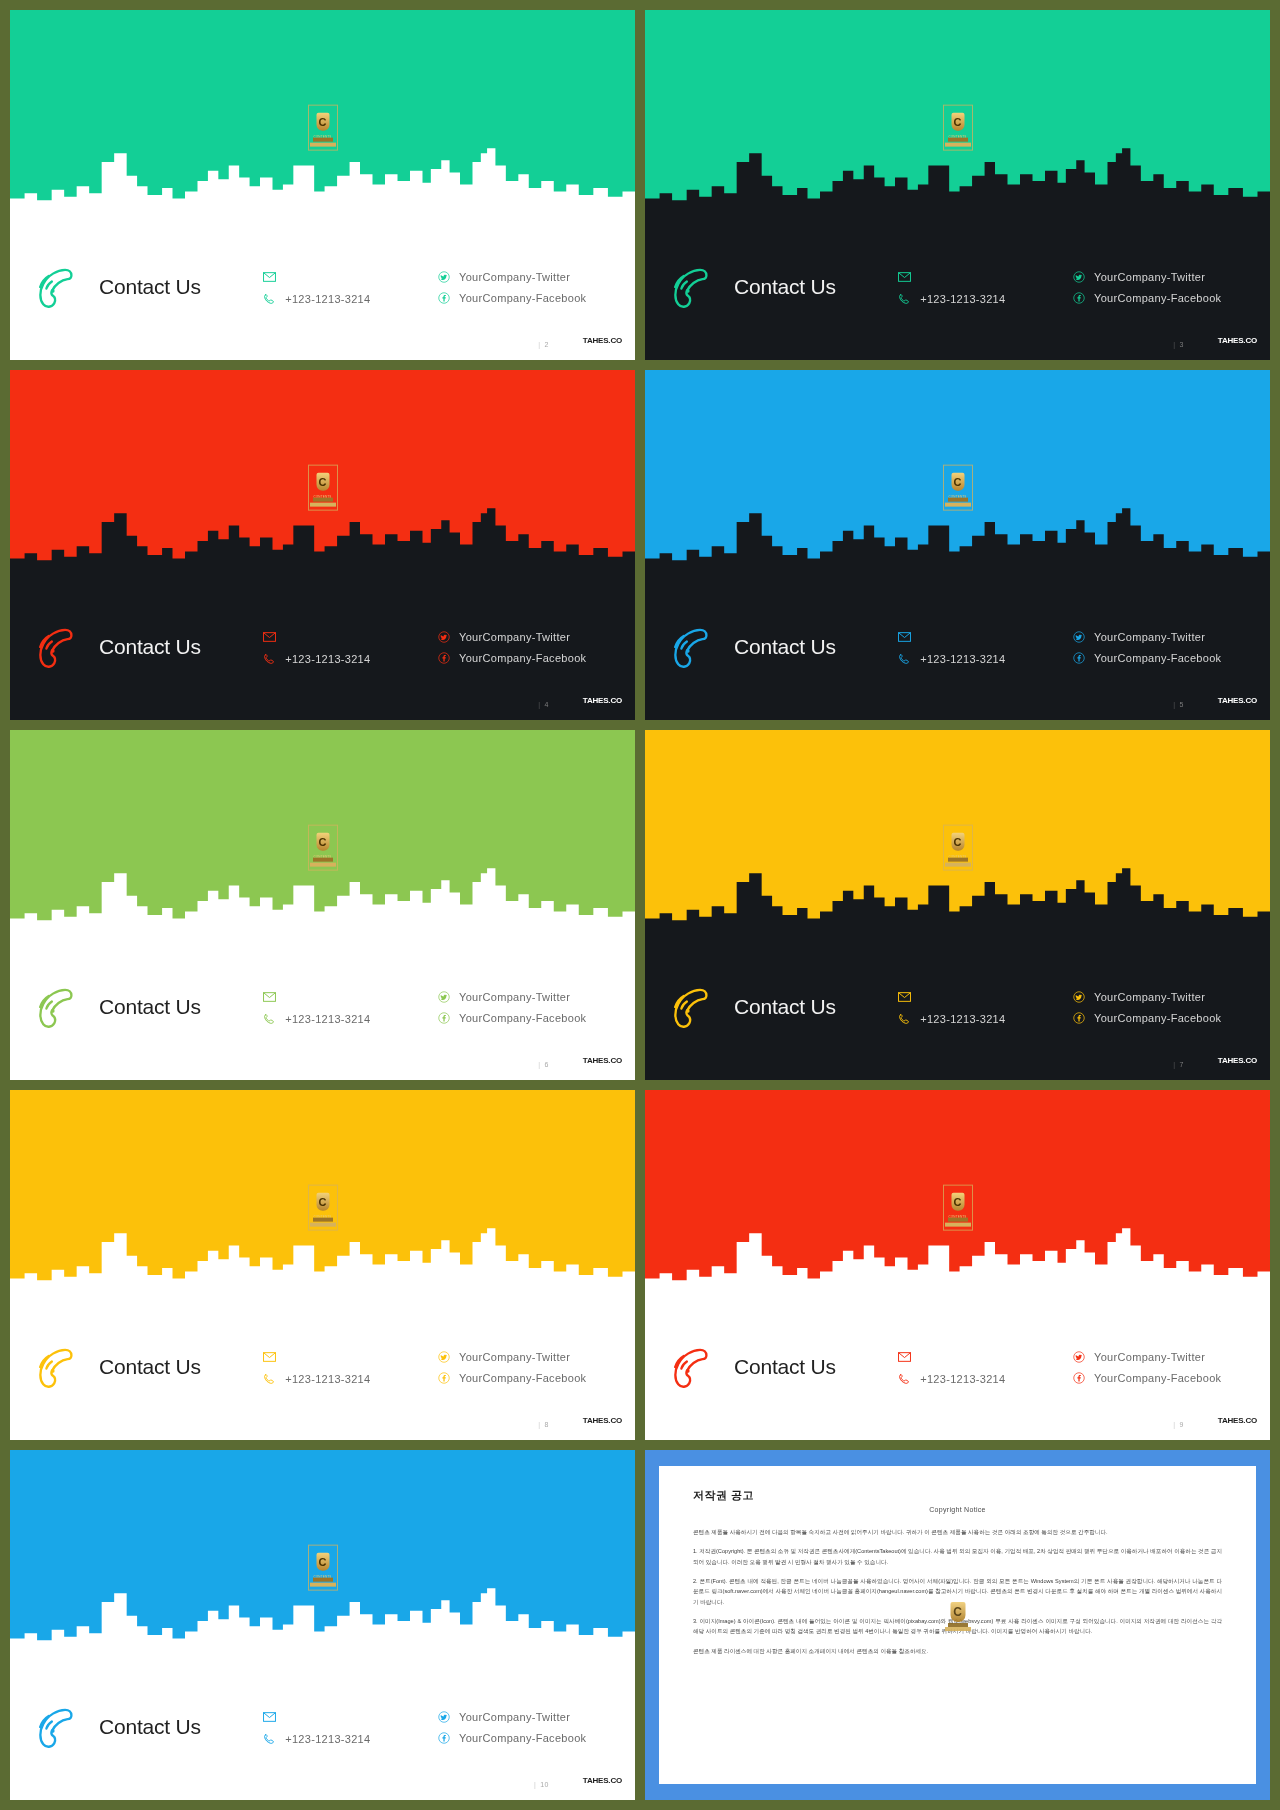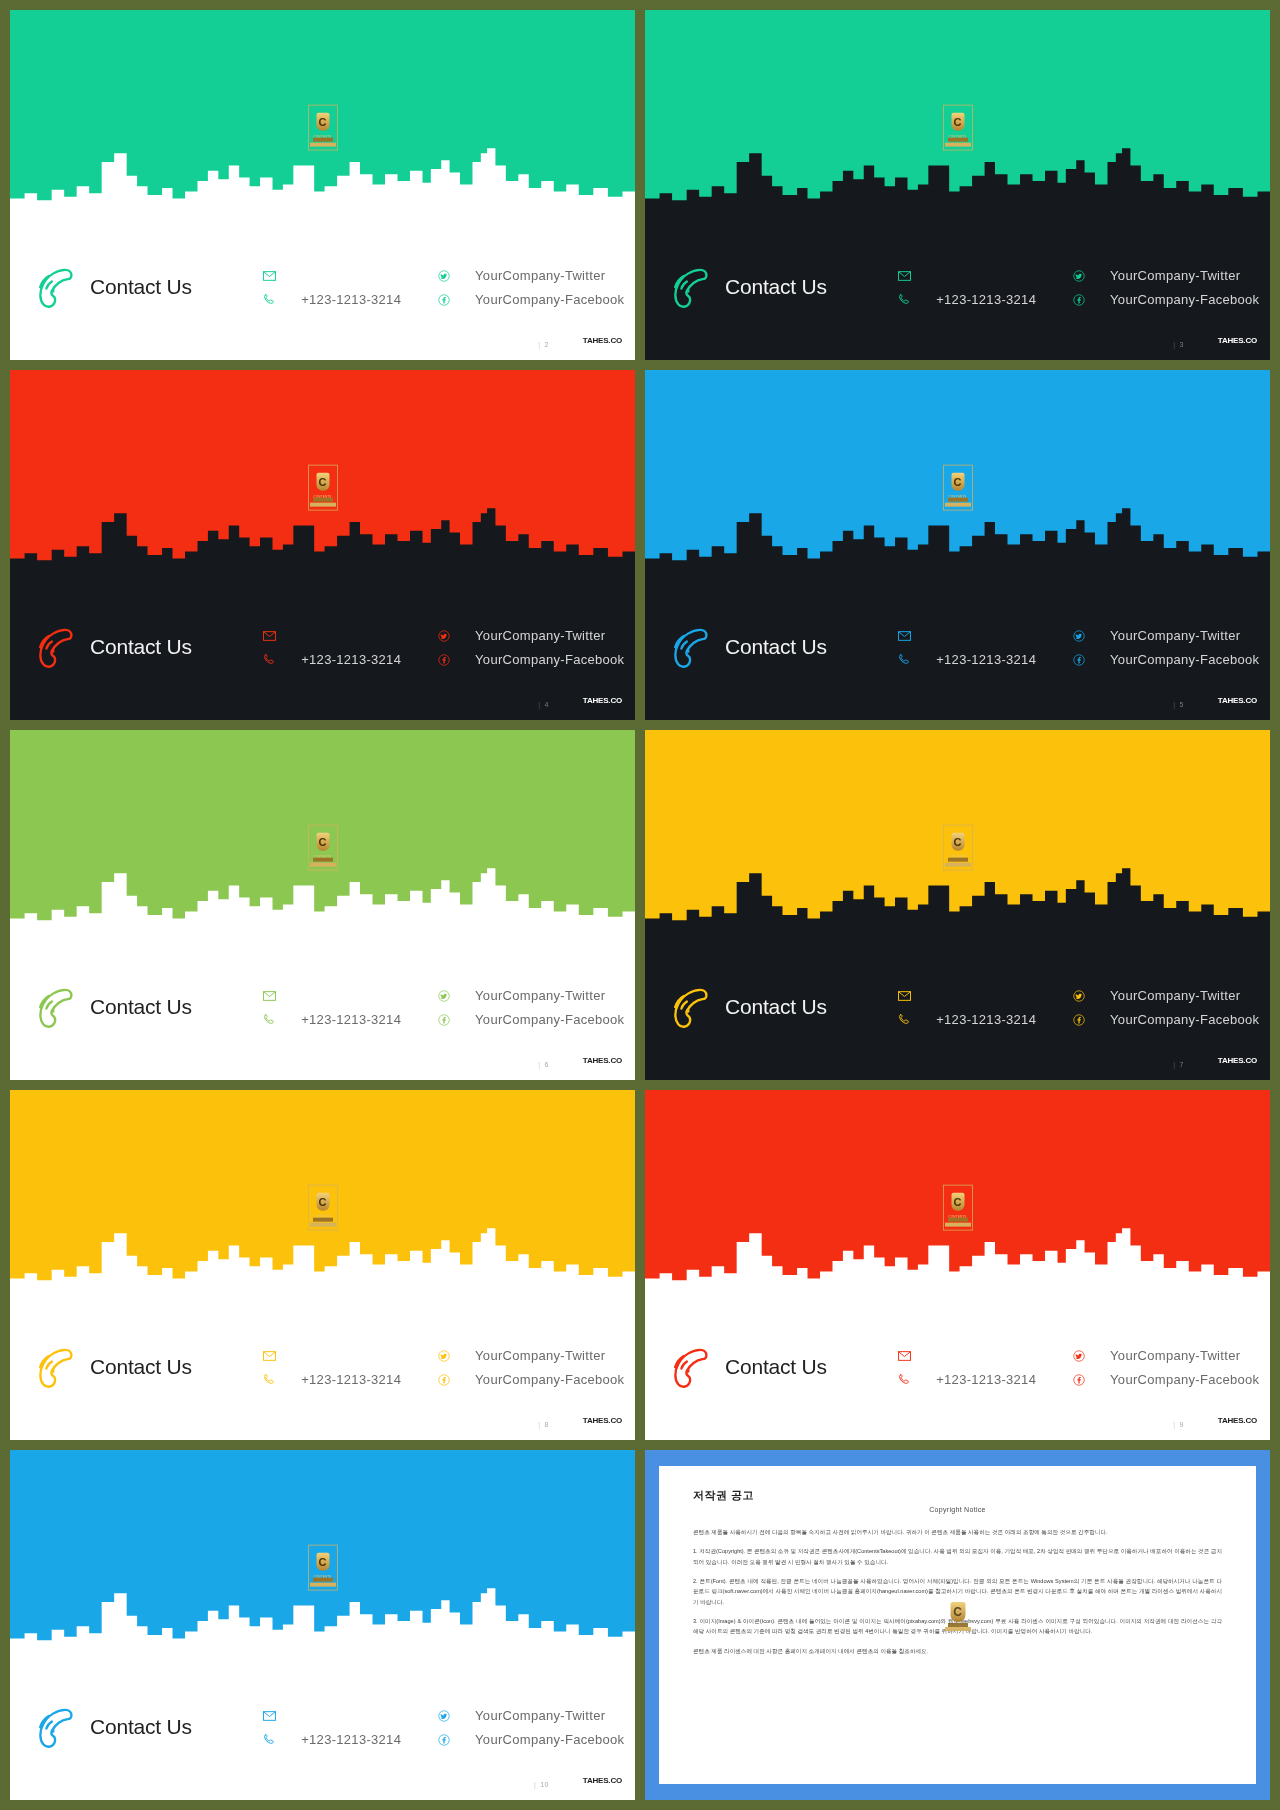--- a/index.html
+++ b/index.html
@@ -93,40 +93,41 @@
     display:flex;
     align-items:center;
     gap:10px;
     flex:0 0 40%;
   }
   .phone-ico{ width:50px;height:50px; display:block; }
   .ctitle .label{
     font-size:21px;
     letter-spacing:-.2px;
     white-space:nowrap;
+    margin-left:9px;
   }
   .col-mid{
     flex:0 0 30%;
     display:flex;
     flex-direction:column;
     gap:9px;
     padding-top:2px;
   }
   .col-right{
     flex:1 1 auto;
     display:flex;
     flex-direction:column;
     gap:9px;
     padding-top:2px;
   }
   .row{
     display:flex;
     align-items:center;
-    gap:25px;
-    font-size:13px;
+    gap:9px;
+    font-size:11px;
     letter-spacing:.3px;
     white-space:nowrap;
   }
   .row svg{ display:block; flex:0 0 auto; }
   .mailrow{ height:14px; }
 
   
   .badge{
     position:absolute;
     right:10px; bottom:9px;

